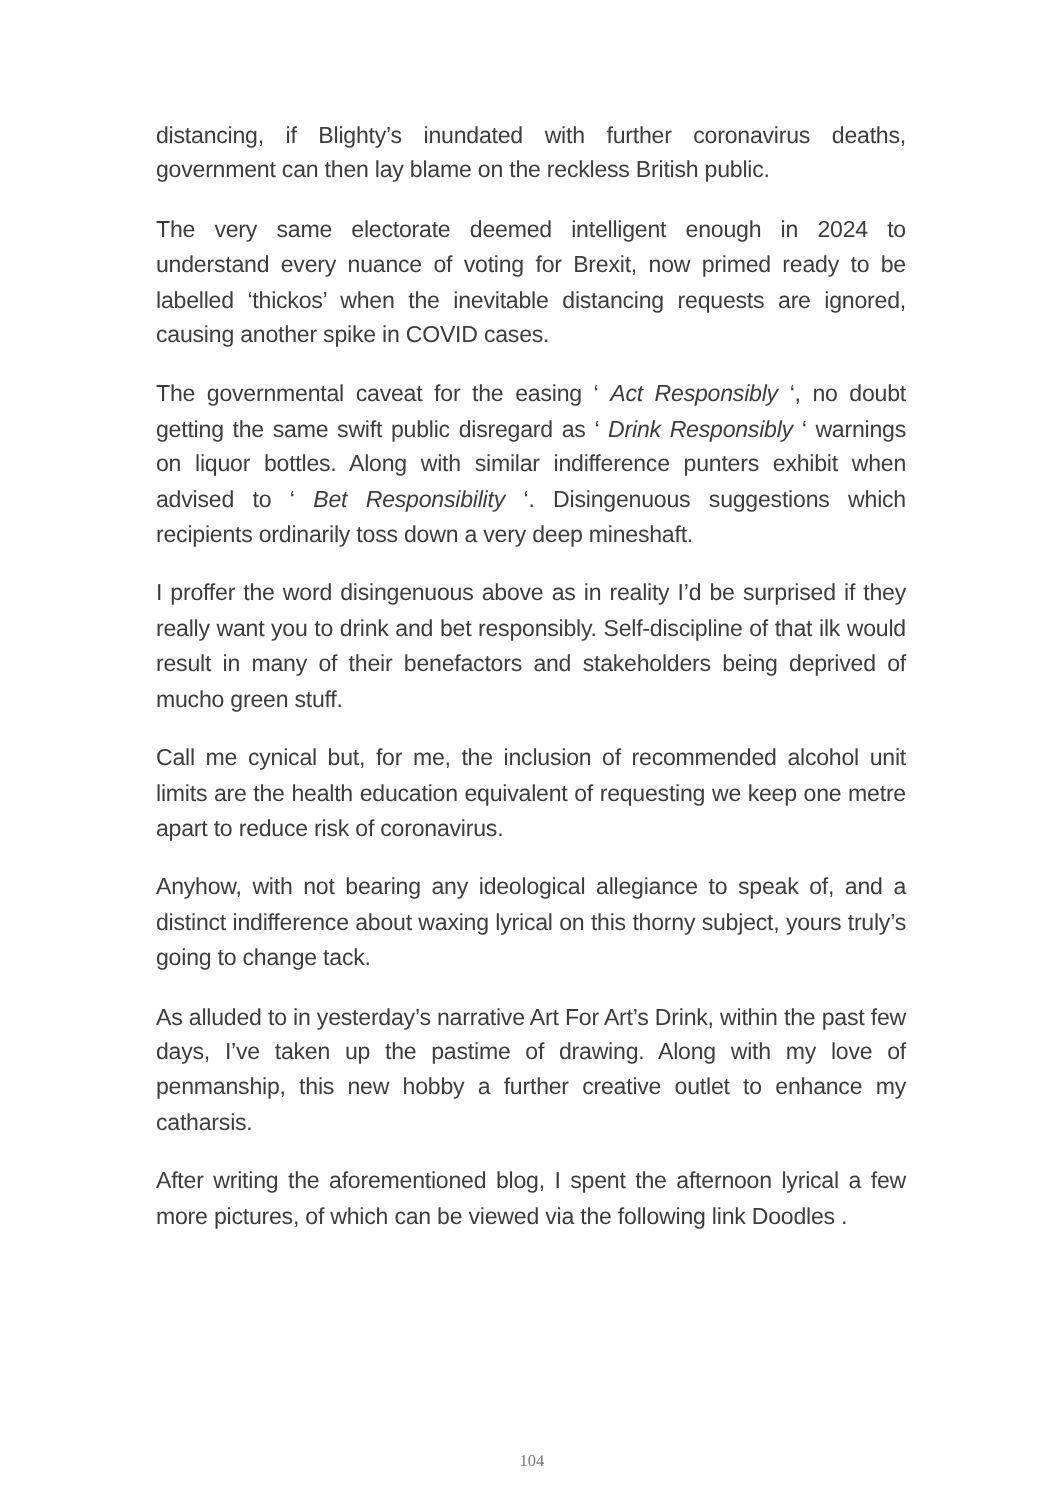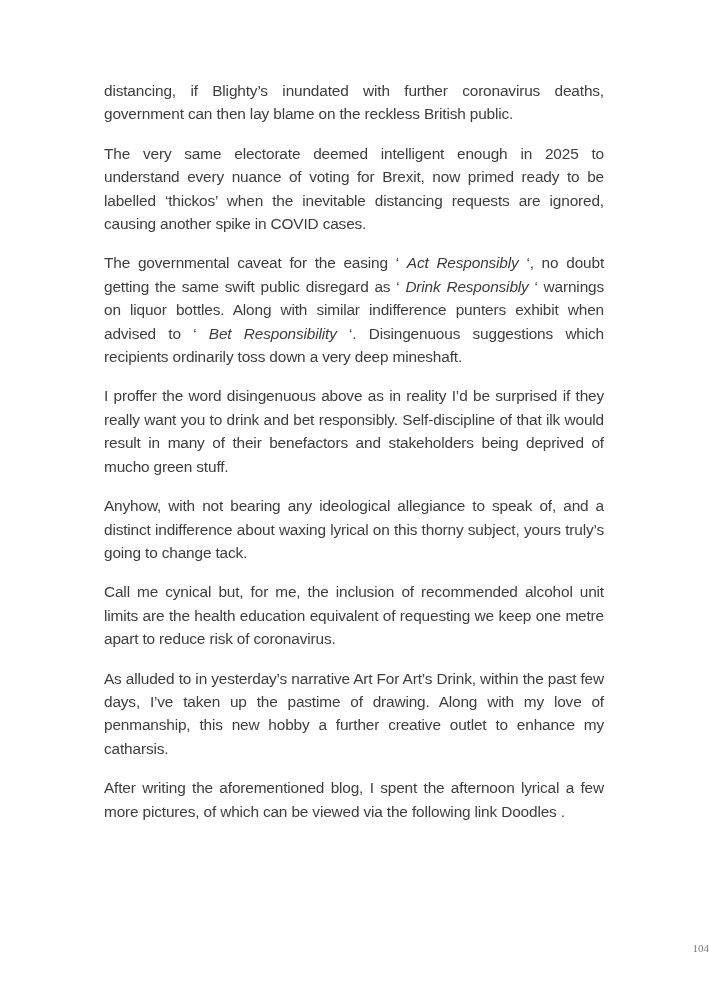--- a/index.html
+++ b/index.html
@@ -36,49 +36,49 @@
       margin: 0 0 16px 0;
       text-align: justify;
       text-align-last: left;
     }
     .content em {
     }
     .page-number {
       position: absolute;
       left: 0;
       width: 709px;
-      top: 942px;
-      text-align: right;
+      top: 968px;
+      text-align: center;
       font-family: "Liberation Serif", serif;
       font-size: 11px;
       color: #7a7a7a;
     }
   </style>
 </head>
 <body>
 
 <div class="page">
   <div class="content">
     <p>
       <span>distancing, if Blighty’s inundated with further coronavirus deaths, government can then lay blame on the reckless British public.</span>
     </p>
     <p>
-      <span>The very same electorate deemed intelligent enough in 2025 to understand every nuance of voting for Brexit, now primed ready to be labelled ‘thickos’ when the inevitable distancing requests are ignored, causing another spike in COVID cases.</span>
+      <span>The very same electorate deemed intelligent enough in 2024 to understand every nuance of voting for Brexit, now primed ready to be labelled ‘thickos’ when the inevitable distancing requests are ignored, causing another spike in COVID cases.</span>
     </p>
     <p>
       <span>The governmental caveat for the easing ‘ </span><em>Act Responsibly</em><span> ‘, no doubt getting the same swift public disregard as ‘ </span><em>Drink Responsibly</em><span> ‘ warnings on liquor bottles. Along with similar indifference punters exhibit when advised to ‘ </span><em>Bet Responsibility</em><span> ‘. Disingenuous suggestions which recipients ordinarily toss down a very deep mineshaft.</span>
     </p>
     <p>
       <span>I proffer the word disingenuous above as in reality I’d be surprised if they really want you to drink and bet responsibly. Self-discipline of that ilk would result in many of their benefactors and stakeholders being deprived of mucho green stuff.</span>
     </p>
     <p>
-      <span>Anyhow, with not bearing any ideological allegiance to speak of, and a distinct indifference about waxing lyrical on this thorny subject, yours truly’s going to change tack.</span>
+      <span>Call me cynical but, for me, the inclusion of recommended alcohol unit limits are the health education equivalent of requesting we keep one metre apart to reduce risk of coronavirus.</span>
     </p>
     <p>
-      <span>Call me cynical but, for me, the inclusion of recommended alcohol unit limits are the health education equivalent of requesting we keep one metre apart to reduce risk of coronavirus.</span>
+      <span>Anyhow, with not bearing any ideological allegiance to speak of, and a distinct indifference about waxing lyrical on this thorny subject, yours truly’s going to change tack.</span>
     </p>
     <p>
       <span>As alluded to in yesterday’s narrative Art For Art’s Drink, within the past few days, I’ve taken up the pastime of drawing. Along with my love of penmanship, this new hobby a further creative outlet to enhance my catharsis.</span>
     </p>
     <p>
       <span>After writing the aforementioned blog, I spent the afternoon lyrical a few more pictures, of which can be viewed via the following link Doodles .</span>
     </p>
   </div>
   <div class="page-number">104</div>
 </div>

